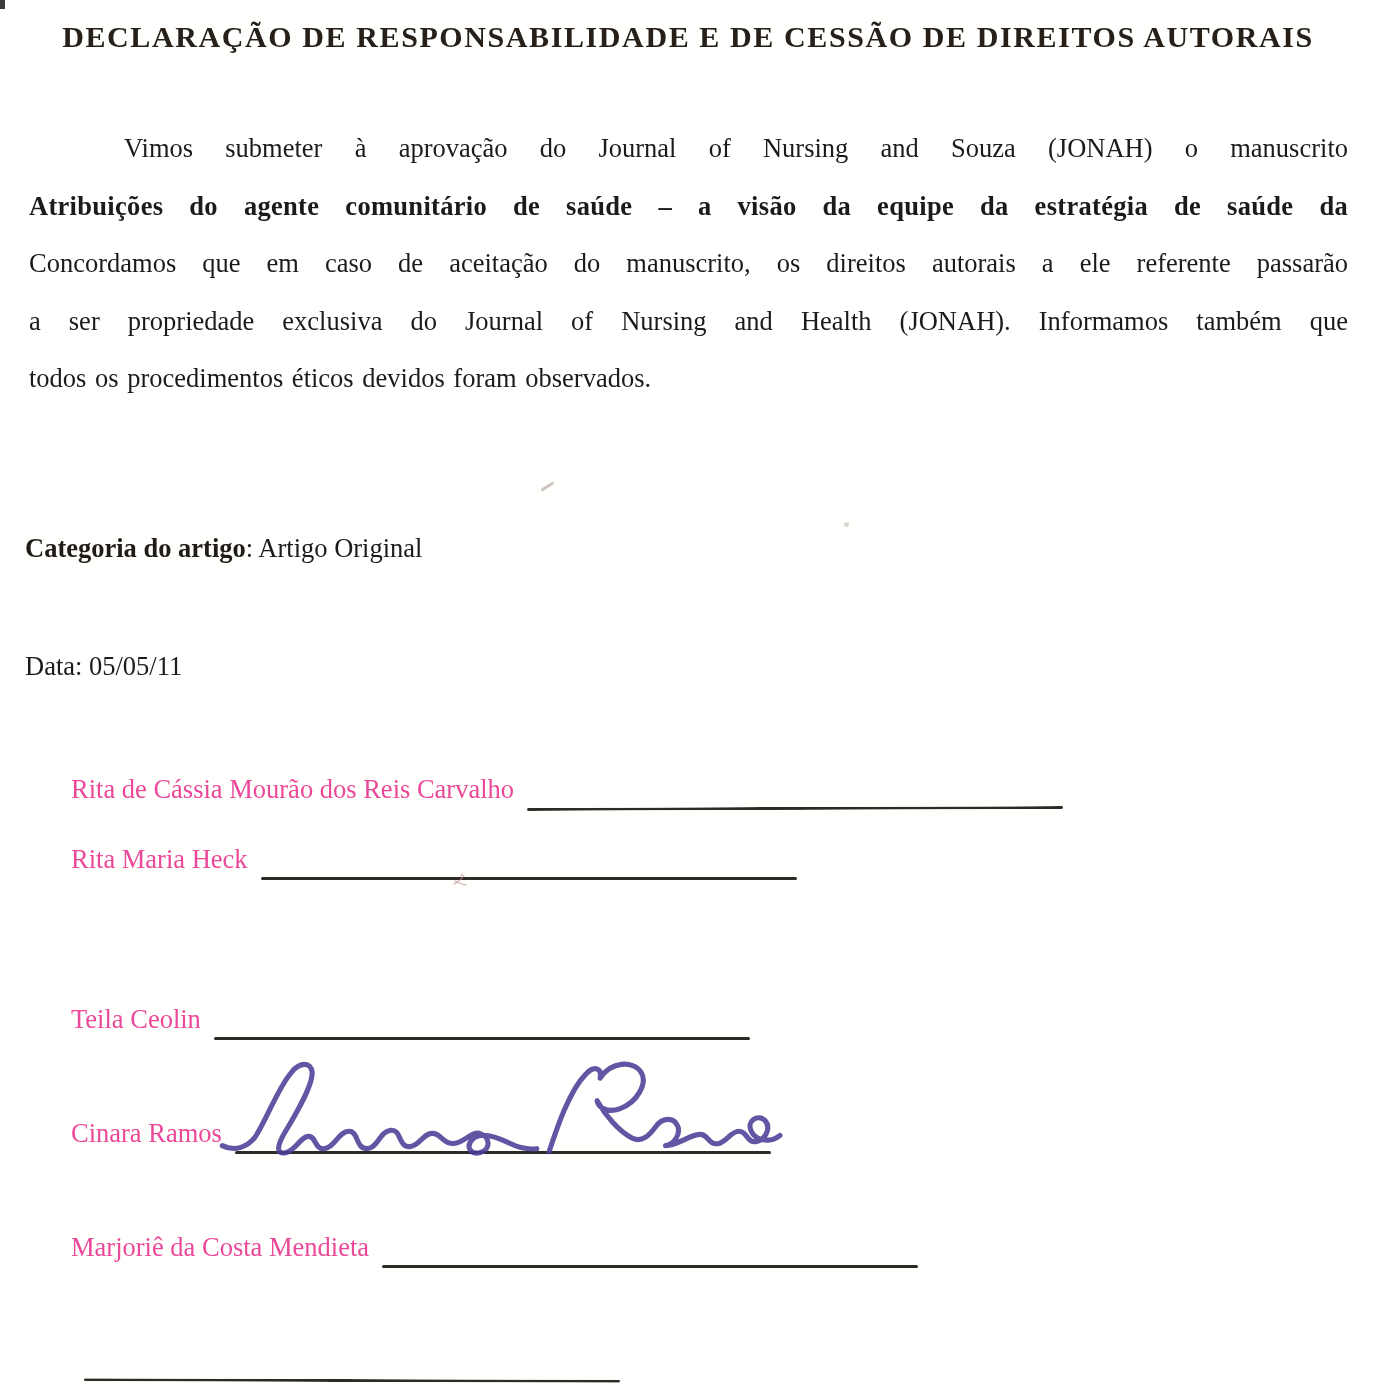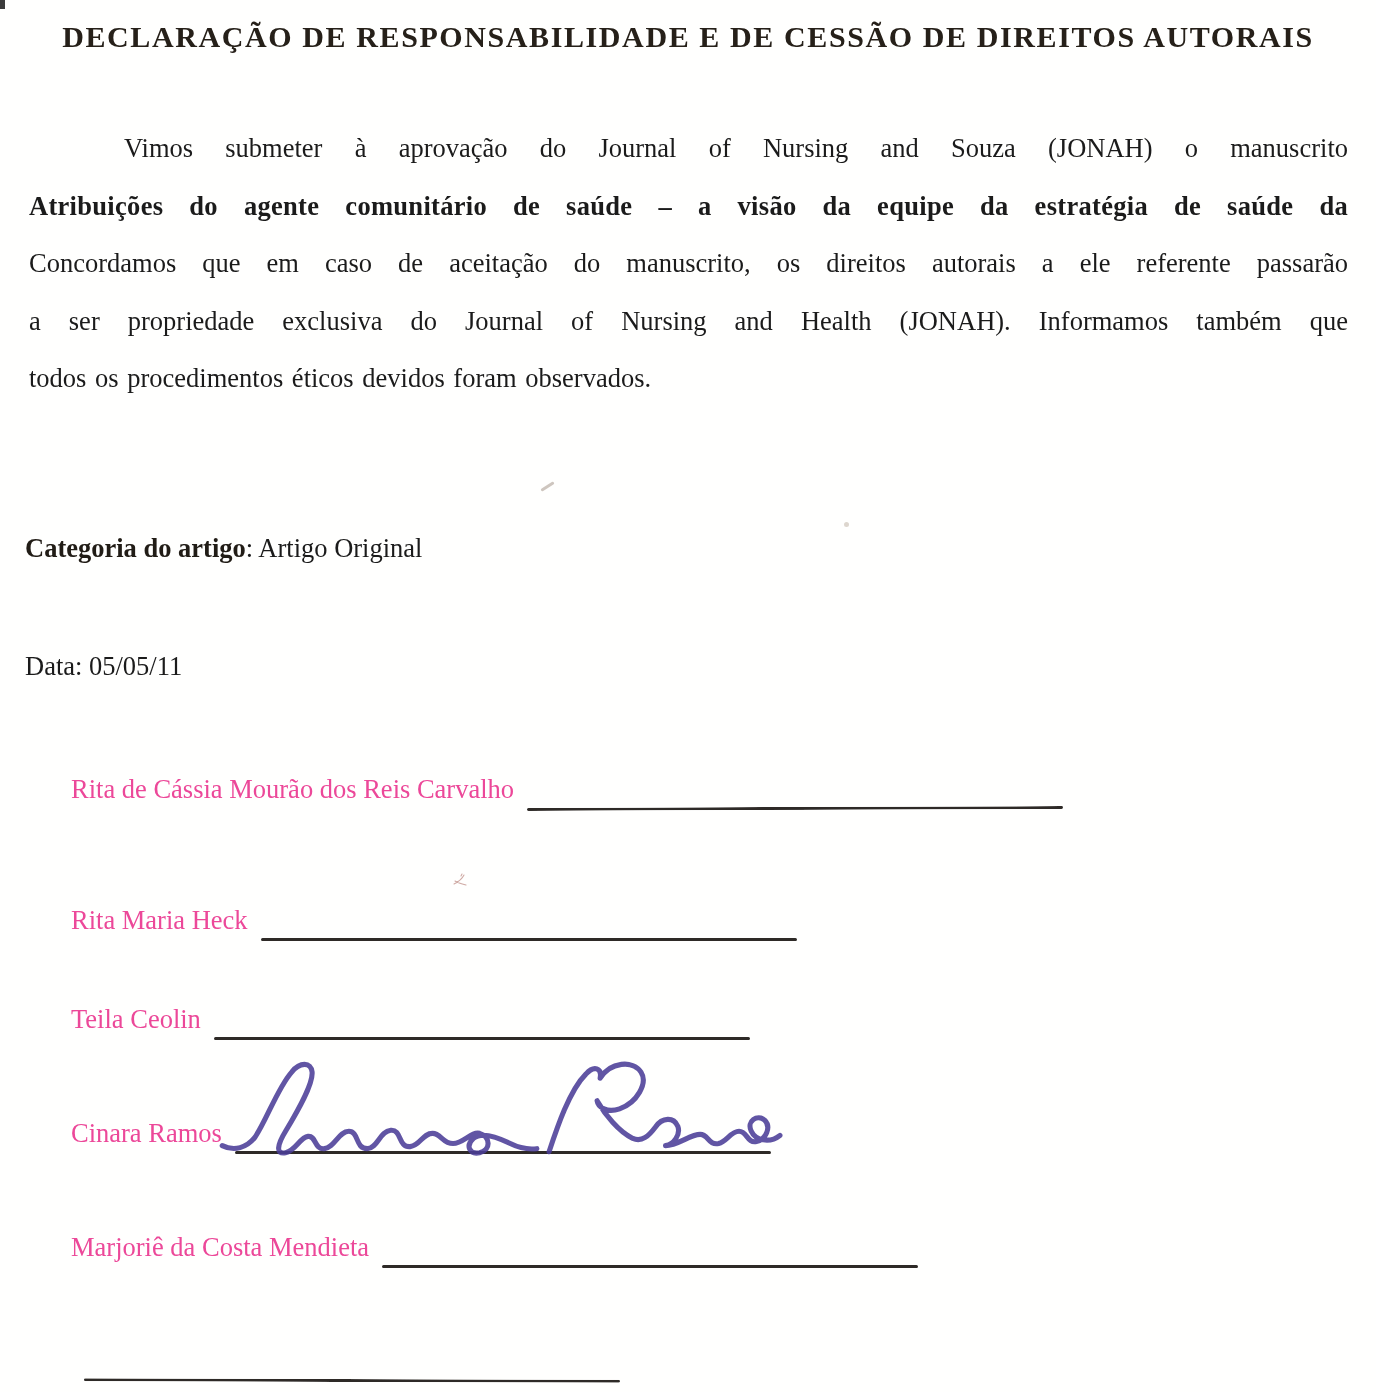--- a/index.html
+++ b/index.html
@@ -61,21 +61,21 @@
     position: absolute;
     left: 29px;
     height: 60px;
     display: flex;
     align-items: flex-end;
     font-size: 26.5px;
     color: #ec4899;
     margin-left: 42px;
   }
   .row-1 { top: 745px; }
-  .row-2 { top: 876px; }
+  .row-2 { top: 815px; }
   .row-3 { top: 975px; }
   .row-4 { top: 1089px; }
   .row-5 { top: 1203px; }
   .row-6 { top: 1317px; }
   .sig-name { white-space: nowrap; }
   .sig-line {
     display: inline-block;
     width: 536px;
     height: 0;
     border-bottom: 3px solid #2e2a27;

